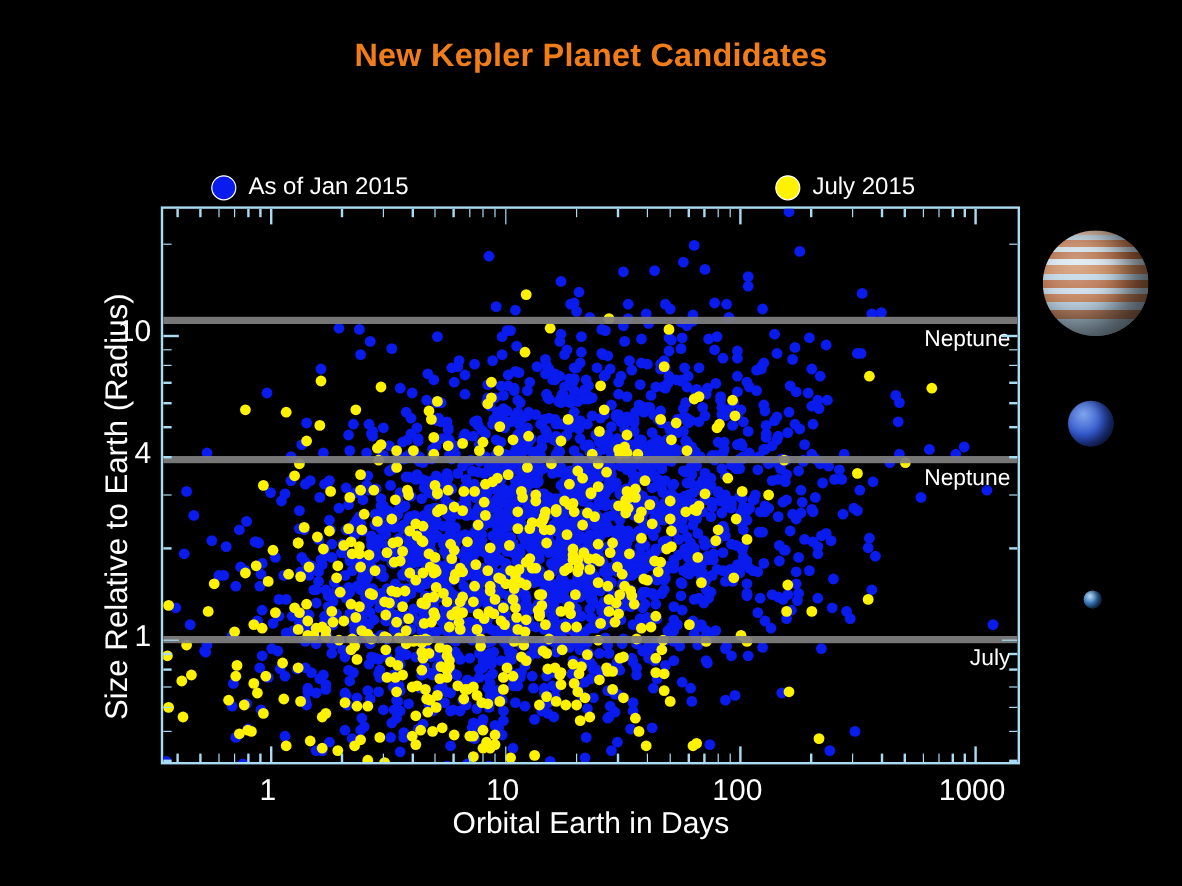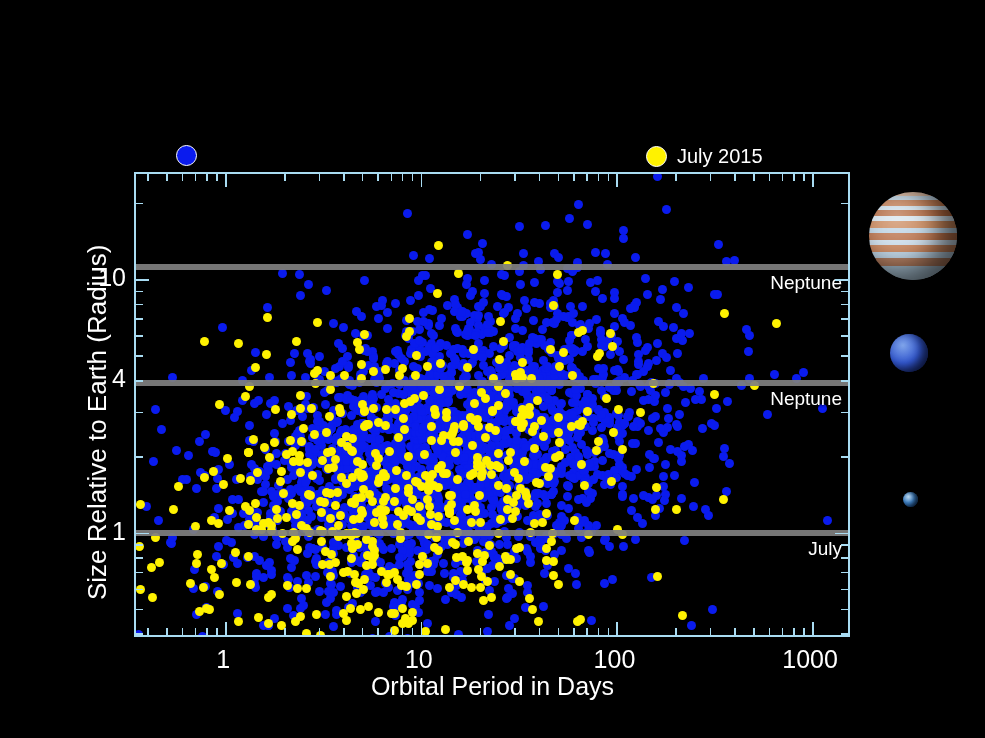--- a/index.html
+++ b/index.html
@@ -59,24 +59,26 @@
     box-shadow:inset -6px -3px 10px rgba(0,0,0,.6);}
   #planet-earth{left:903px;top:492px;width:15px;height:15px;
     background:radial-gradient(circle at 36% 32%, #bcd9ef 0%, #3f7fc0 42%, #1d4f89 75%, #0d2b4d 100%);
     box-shadow:inset -3px -1px 4px rgba(0,0,0,.6);}
 </style>
 </head>
 <body>
 
 <div id="root">
 
+  <div class="ttl">New Kepler Planet Candidates</div>
 
   <div class="legend">
     <div class="lg" id="lg-blue">
       <span class="dot" id="lgdot-blue" style="background: rgb(10, 27, 238);"></span>
+      <span class="txt">As of Jan 2015</span>
     </div>
     <div class="lg" id="lg-yellow">
       <span class="dot" id="lgdot-yellow" style="background: rgb(255, 242, 0);"></span>
       <span class="txt">July 2015</span>
     </div>
   </div>
 
   <div class="plot" id="plot">
     <div class="pts" id="points-layer">
         <div class="pt b" style="left: 305.7px; top: 251.8px;"></div>
@@ -3198,20 +3200,20 @@
       <div class="xlab" style="left: 418.818px;">10</div>
       <div class="xlab" style="left: 614.443px;">100</div>
       <div class="xlab" style="left: 810.069px;">1000</div>
     </div>
   <div id="y-tick-labels">
       <div class="ylab" style="left: 96px; width: 30px; top: 530.526px;">1</div>
       <div class="ylab" style="left: 96px; width: 30px; top: 377.976px;">4</div>
       <div class="ylab" style="left: 96px; width: 30px; top: 277.146px;">10</div>
     </div>
 
-  <div class="axtitle-x">Orbital Period in Days</div>
+  <div class="axtitle-x">Orbital Earth in Days</div>
   <div class="axtitle-y">Size Relative to Earth (Radius)</div>
 
   <div class="planet" id="planet-jupiter"></div>
   <div class="planet" id="planet-neptune"></div>
   <div class="planet" id="planet-earth"></div>
 
 </div>
 
 </body></html>

